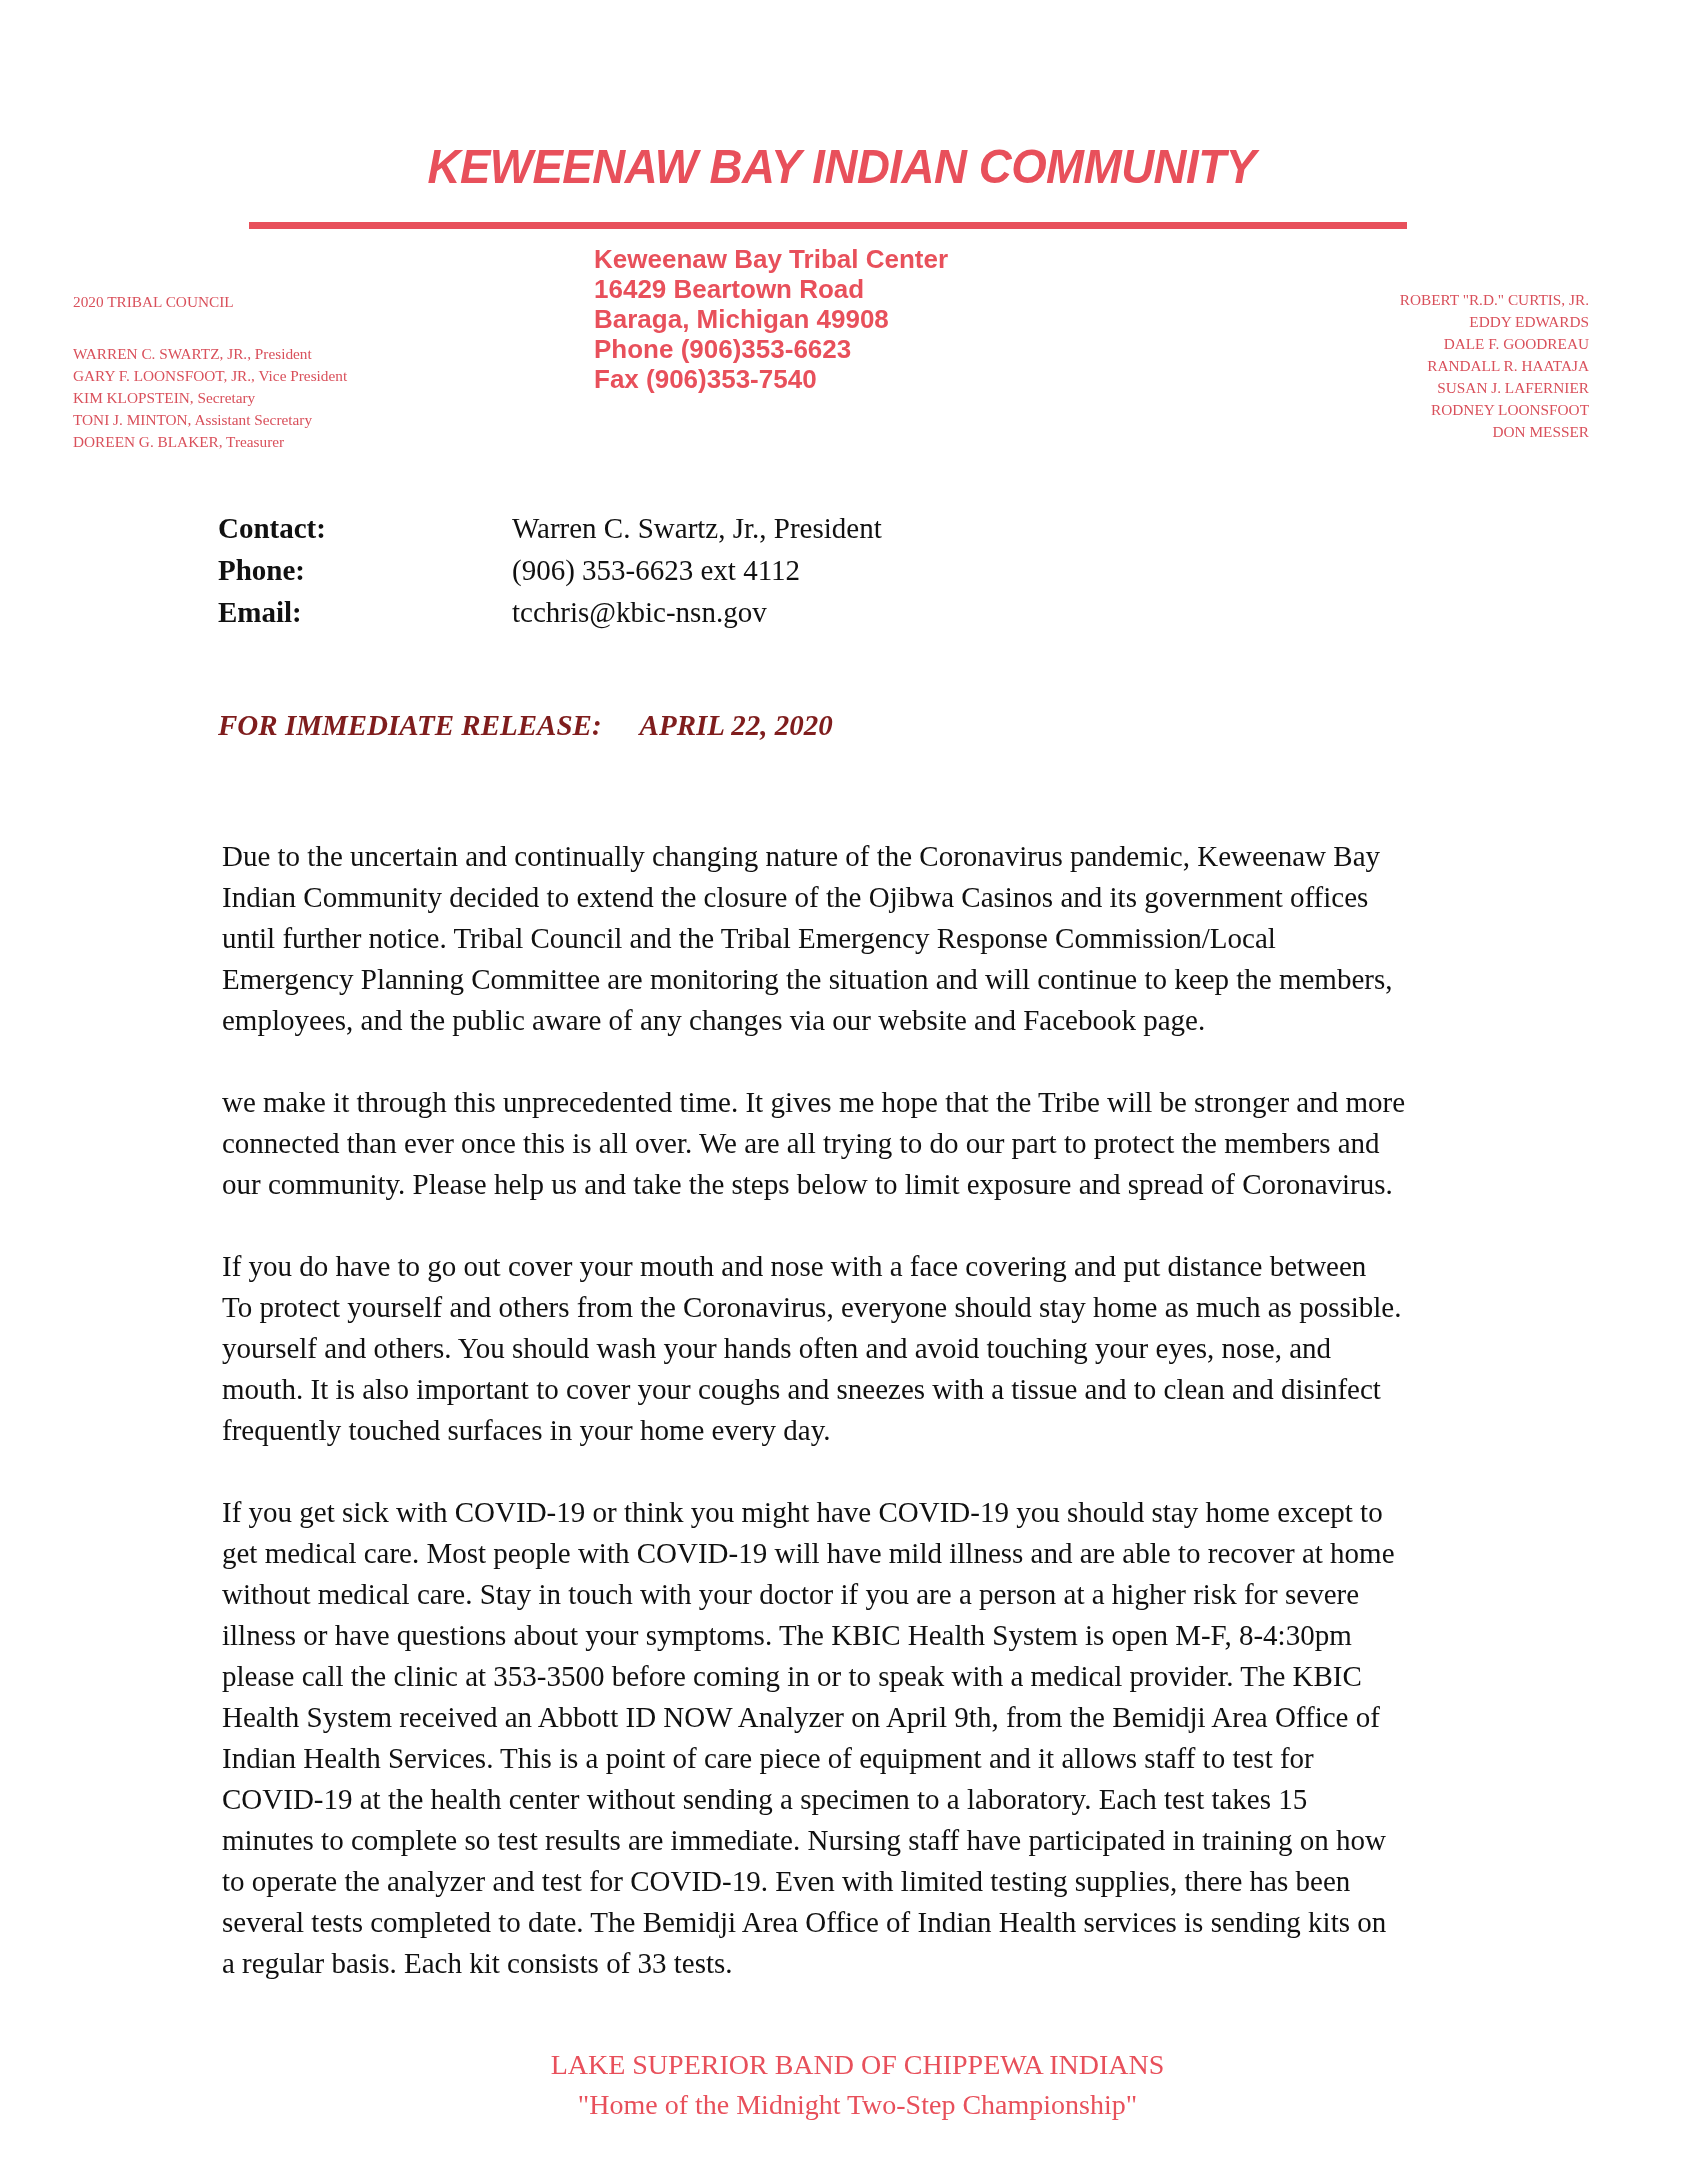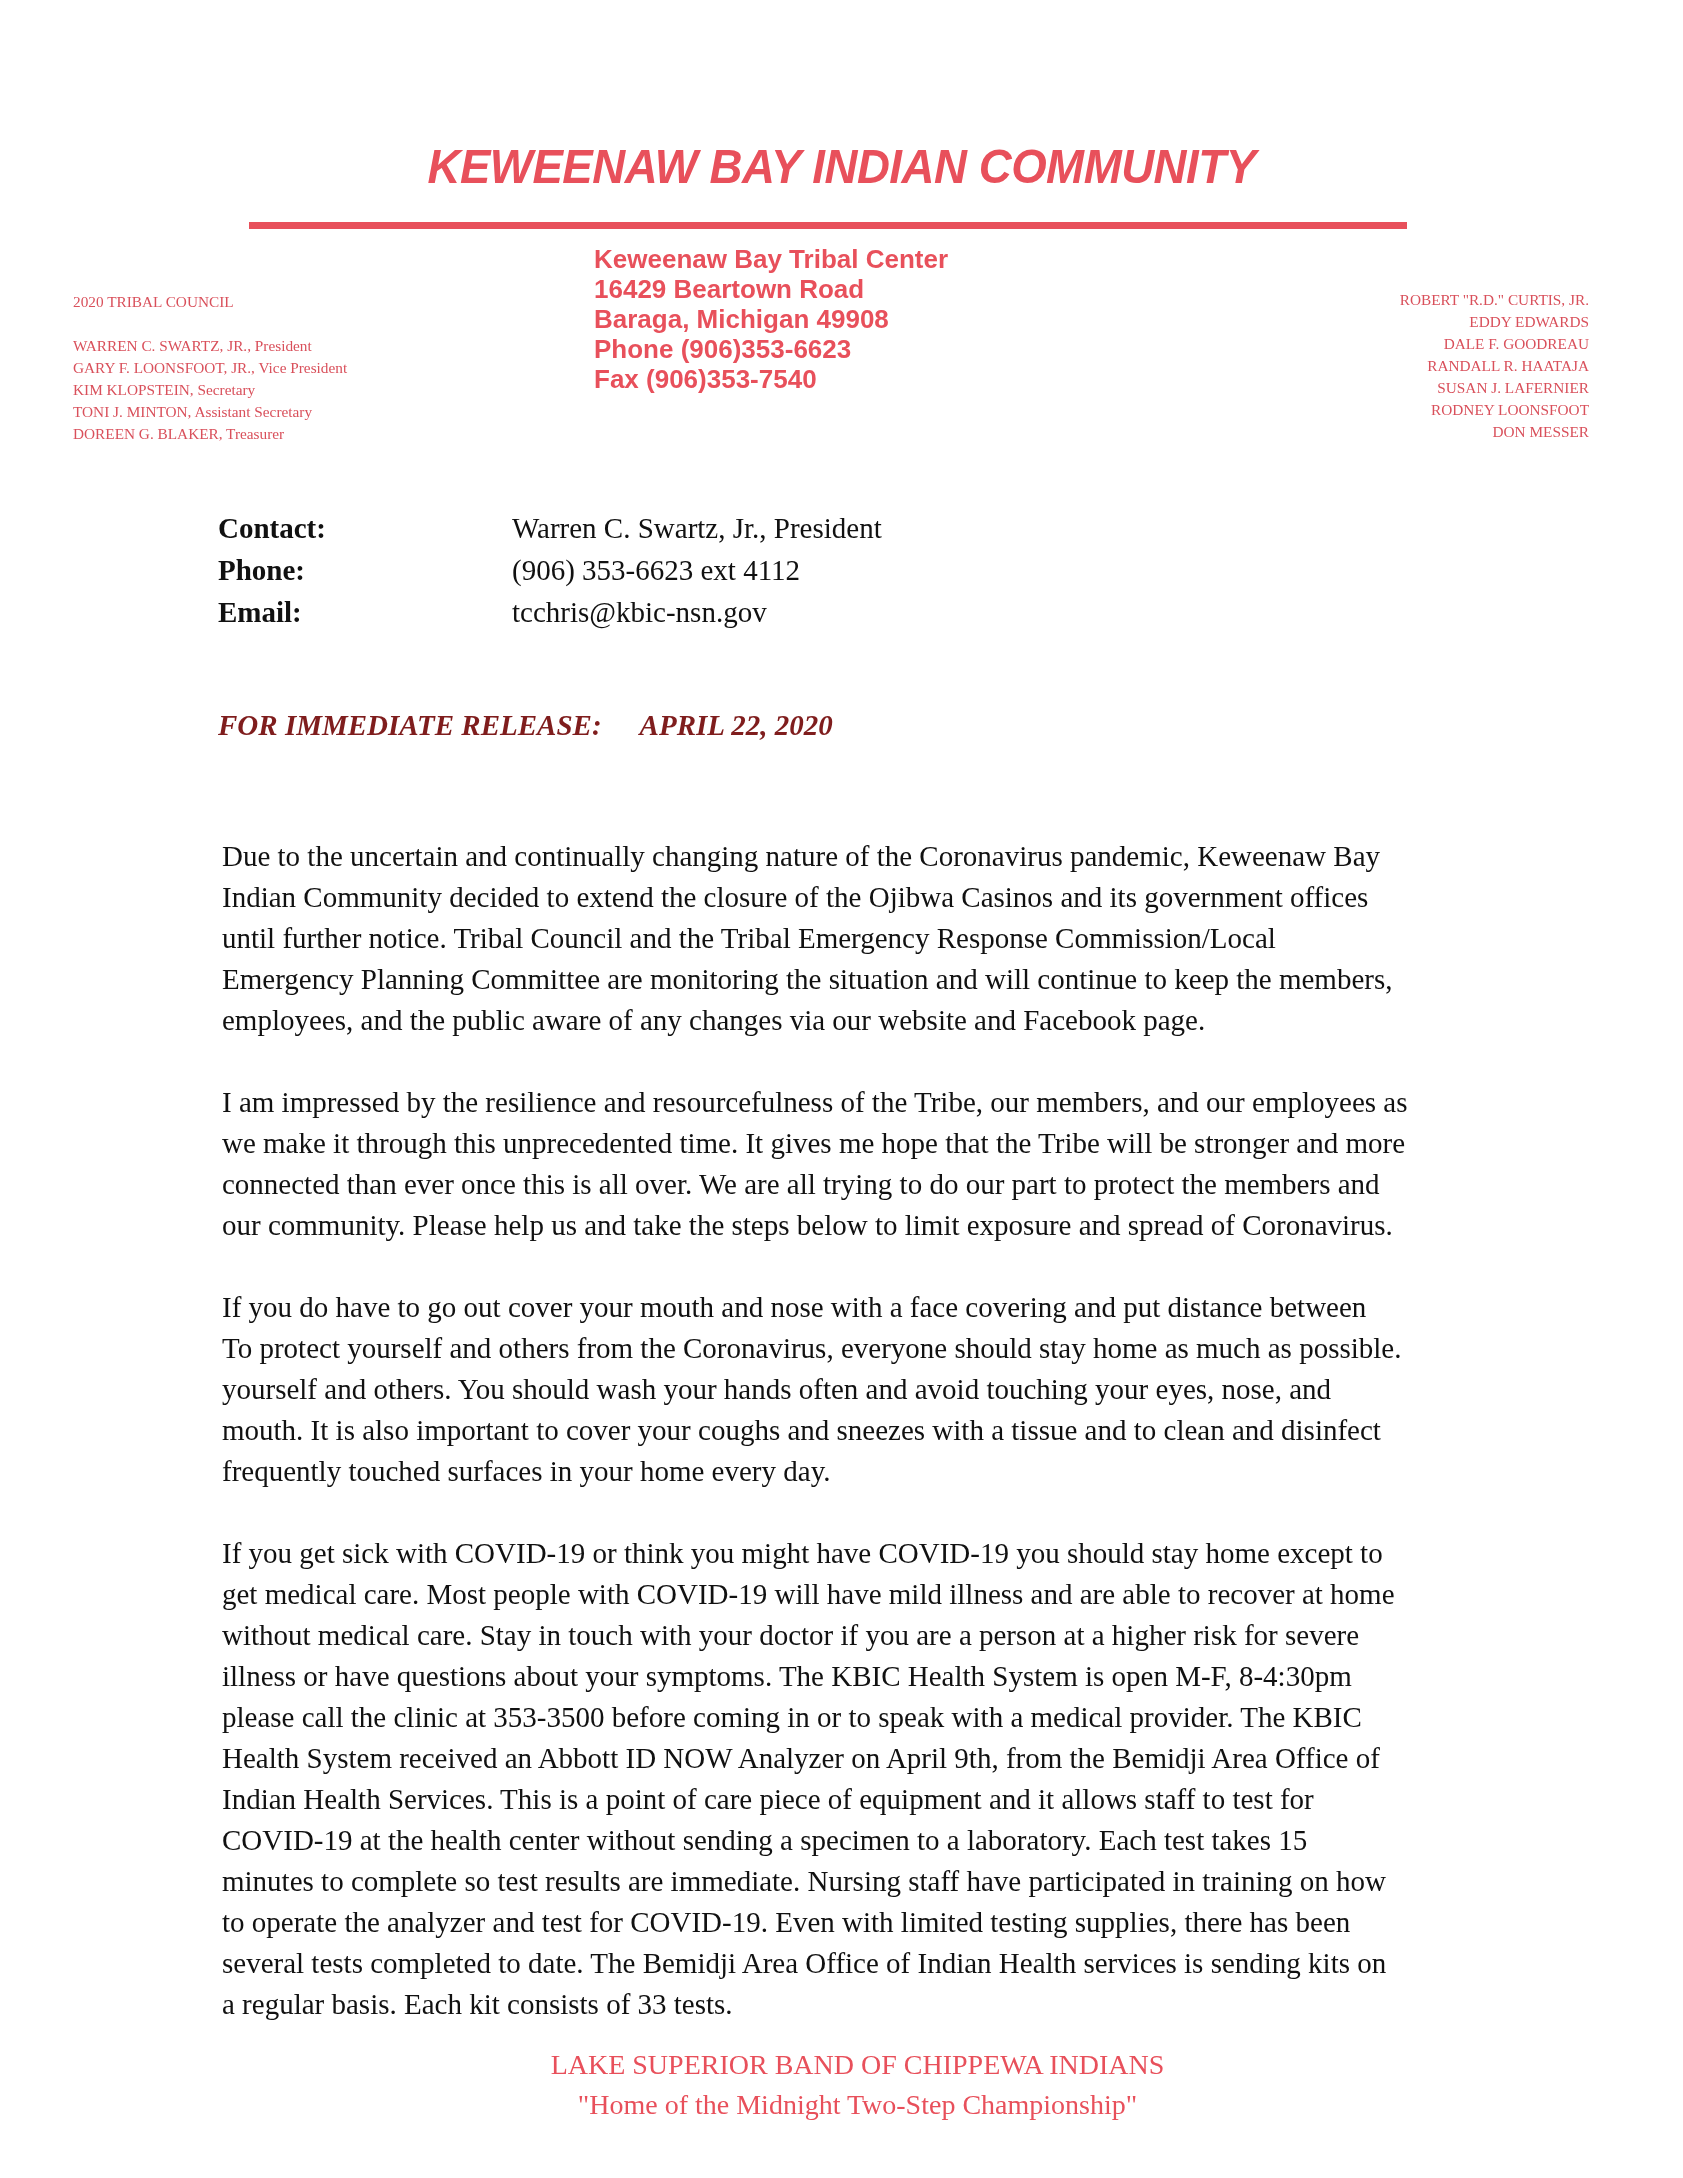--- a/index.html
+++ b/index.html
@@ -14,21 +14,21 @@
   .rule { position: absolute; left: 249px; top: 222px; width: 1158px; height: 7px; background: #e8505b; }
   .center-addr {
     position: absolute; left: 594px; width: 495px; top: 244px; 
     font-family: "Liberation Sans", sans-serif; font-weight: bold; font-size: 26px;
     line-height: 30px; color: #e8505b;
   }
   .council-left {
     position: absolute; left: 73px; top: 291px;
     font-family: "Liberation Serif", serif; font-size: 15.3px; line-height: 22px; color: #d9505b;
   }
-  .council-left .heading { margin-bottom: 22px; font-family: Liberation Serif, serif; }
+  .council-left .heading { margin-bottom: 30px; font-family: Liberation Serif, serif; }
   .council-right {
     position: absolute; right: 94px; top: 289px; text-align: right;
     font-family: "Liberation Serif", serif; font-size: 15.3px; line-height: 22px; color: #d9505b;
   }
   .contact {
     position: absolute; left: 218px; top: 507px;
     font-family: "Liberation Serif", serif; font-size: 29px; line-height: 42px; color: #111;
   }
   .contact .row { display: flex; align-items: center; }
   .contact .lbl { width: 294px; font-weight: bold; }
@@ -106,21 +106,20 @@
 
   <div class="body">
     <p>
       <span class="line">Due to the uncertain and continually changing nature of the Coronavirus pandemic, Keweenaw Bay</span>
       <span class="line">Indian Community decided to extend the closure of the Ojibwa Casinos and its government offices</span>
       <span class="line">until further notice. Tribal Council and the Tribal Emergency Response Commission/Local</span>
       <span class="line">Emergency Planning Committee are monitoring the situation and will continue to keep the members,</span>
       <span class="line">employees, and the public aware of any changes via our website and Facebook page.</span>
     </p>
     <p>
-      <span class="line">I am impressed by the resilience and resourcefulness of the Tribe, our members, and our employees as</span>
       <span class="line">we make it through this unprecedented time. It gives me hope that the Tribe will be stronger and more</span>
       <span class="line">connected than ever once this is all over. We are all trying to do our part to protect the members and</span>
       <span class="line">our community. Please help us and take the steps below to limit exposure and spread of Coronavirus.</span>
     </p>
     <p>
       <span class="line">If you do have to go out cover your mouth and nose with a face covering and put distance between</span>
       <span class="line">To protect yourself and others from the Coronavirus, everyone should stay home as much as possible.</span>
       <span class="line">yourself and others. You should wash your hands often and avoid touching your eyes, nose, and</span>
       <span class="line">mouth.  It is also important to cover your coughs and sneezes with a tissue and to clean and disinfect</span>
       <span class="line">frequently touched surfaces in your home every day.</span>

